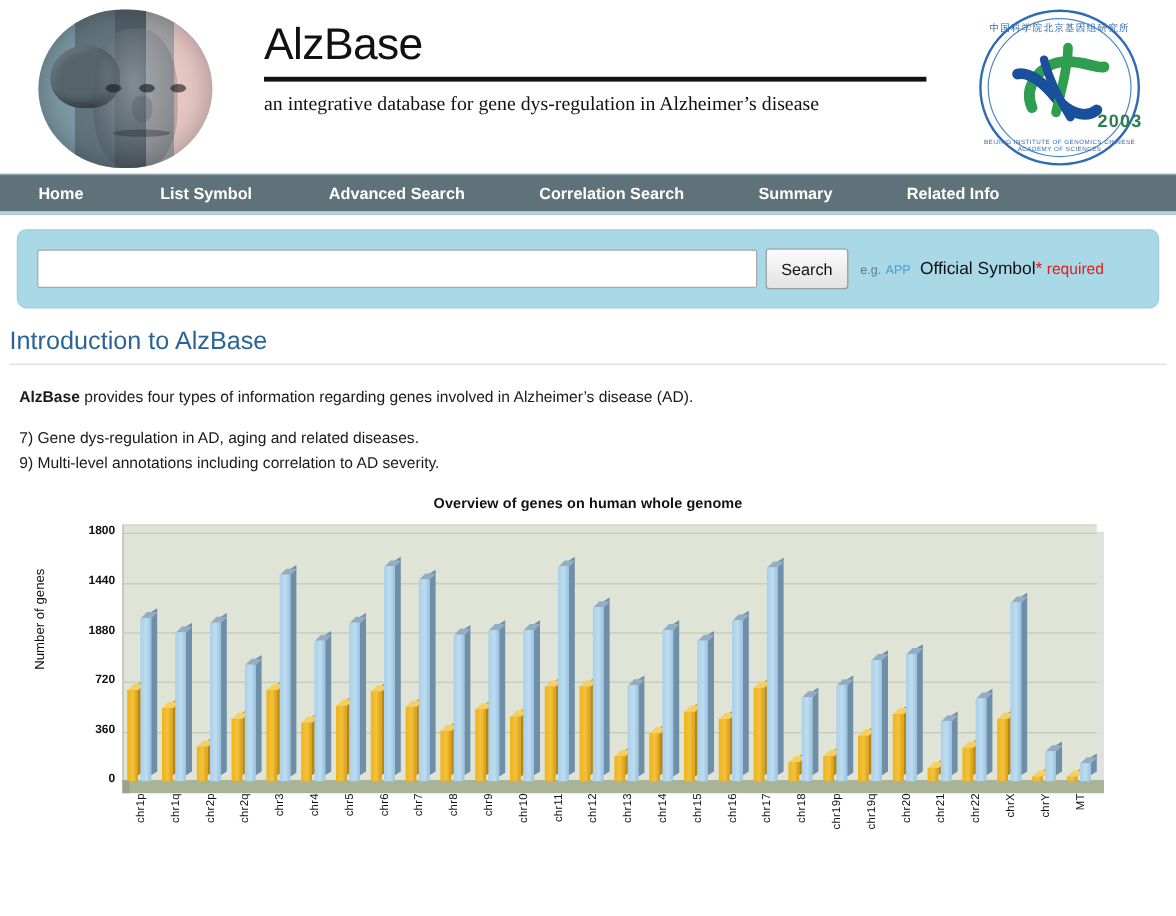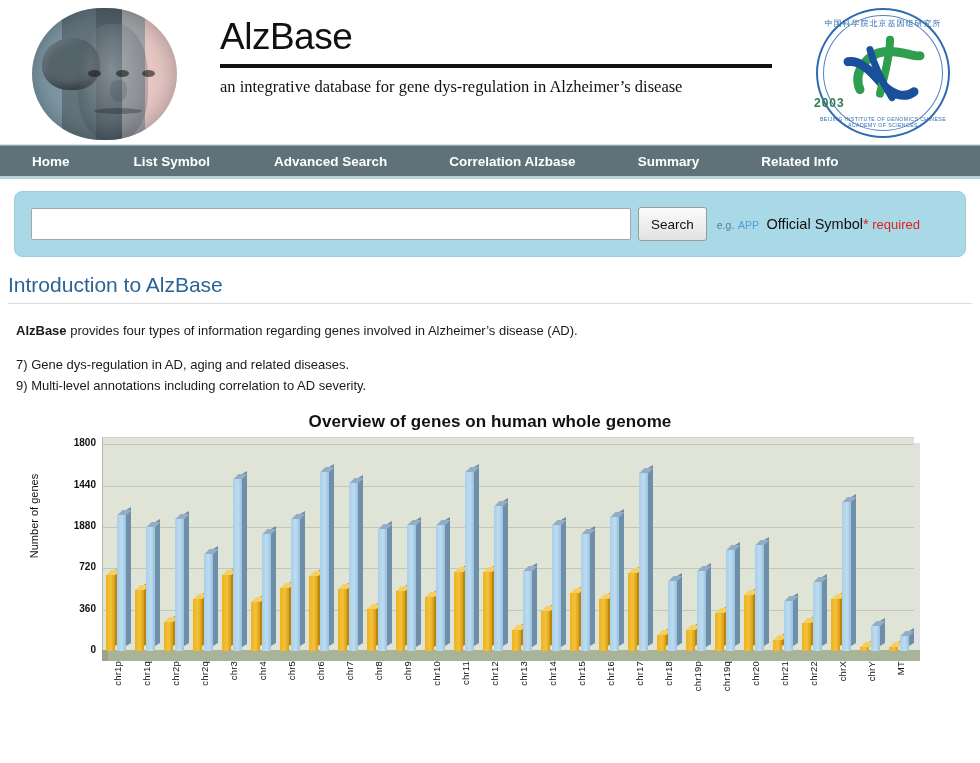--- a/index.html
+++ b/index.html
@@ -70,22 +70,22 @@
     border-radius:50%; }
   .inst-logo .cn-top {
     position:absolute; left:0; right:0; top:12px; text-align:center;
     font-size:8px; color:#2f6bb0; letter-spacing:1px;
   }
   .inst-logo .en-bot {
     position:absolute; left:0; right:0; bottom:12px; text-align:center;
     font-size:5.2px; color:#2f6bb0; letter-spacing:.4px;
   }
   .inst-logo .year {
-    position:absolute; left:0; right:0; bottom:30px; text-align:left;
-    font-size:12px; font-weight:bold; color:#2e7d4f; letter-spacing:1px;
+    position:absolute; left:0; right:0; bottom:30px; text-align:right;
+    font-size:15px; font-weight:bold; color:#2e7d4f; letter-spacing:1px;
   }
   .inst-logo svg { position:absolute; left:50%; top:50%; transform:translate(-50%,-53%); }
 
   
   .navbar {
     width:980px; height:34px; background:#5f7279;
     border-top:1px solid #8fa2a8; border-bottom:3px solid #b9d3da;
     display:flex; align-items:center;
   }
   .nav-item {
@@ -131,21 +131,21 @@
     font-family:"Liberation Sans", sans-serif;
   }
   .intro { padding:16px 16px 0 16px; line-height:1.62; font-size:13px; color:#1a1a1a; }
   .intro b { font-weight:bold; }
   .intro .spacer { height:13px; }
 
   
   .chart-area { position:relative; margin-top:14px; width:980px; height:280px; }
   .chart-title {
     position:absolute; left:0; right:0; top:2px; text-align:center;
-    font-size:17px; font-weight:bold; color:#111;
+    font-size:12px; font-weight:bold; color:#111;
     font-family:"Liberation Sans", sans-serif; letter-spacing:.1px;
   }
   .plot {
     position:absolute; left:102px; top:27px; width:812px; height:213px;
     background:#dfe4d6; border-left:1px solid #b6b6ae; border-top:1px solid #cfd4c7;
   }
   .plot-shadow {
     position:absolute; left:108px; top:33px; width:812px; height:213px;
     background:rgba(120,120,110,.22); z-index:0;
   }
@@ -219,21 +219,21 @@
     </svg>
     <div class="year">2003</div>
     <div class="en-bot">BEIJING INSTITUTE OF GENOMICS   CHINESE ACADEMY OF SCIENCES</div>
   </div>
 </div>
 
 <div class="navbar">
   <a class="nav-item" style="margin-left:26px;">Home</a>
   <a class="nav-item" style="margin-left:52px;">List Symbol</a>
   <a class="nav-item" style="margin-left:52px;">Advanced Search</a>
-  <a class="nav-item" style="margin-left:50px;">Correlation Alzbase</a>
+  <a class="nav-item" style="margin-left:50px;">Correlation Search</a>
   <a class="nav-item" style="margin-left:50px;">Summary</a>
   <a class="nav-item" style="margin-left:50px;">Related Info</a>
 </div>
 
 <div class="search-wrap">
   <div class="search-panel">
     <input class="search-input" type="text" placeholder="" style="">
     <button class="search-button">Search</button>
     <span class="hint">
       <span class="eg">e.g.</span>

